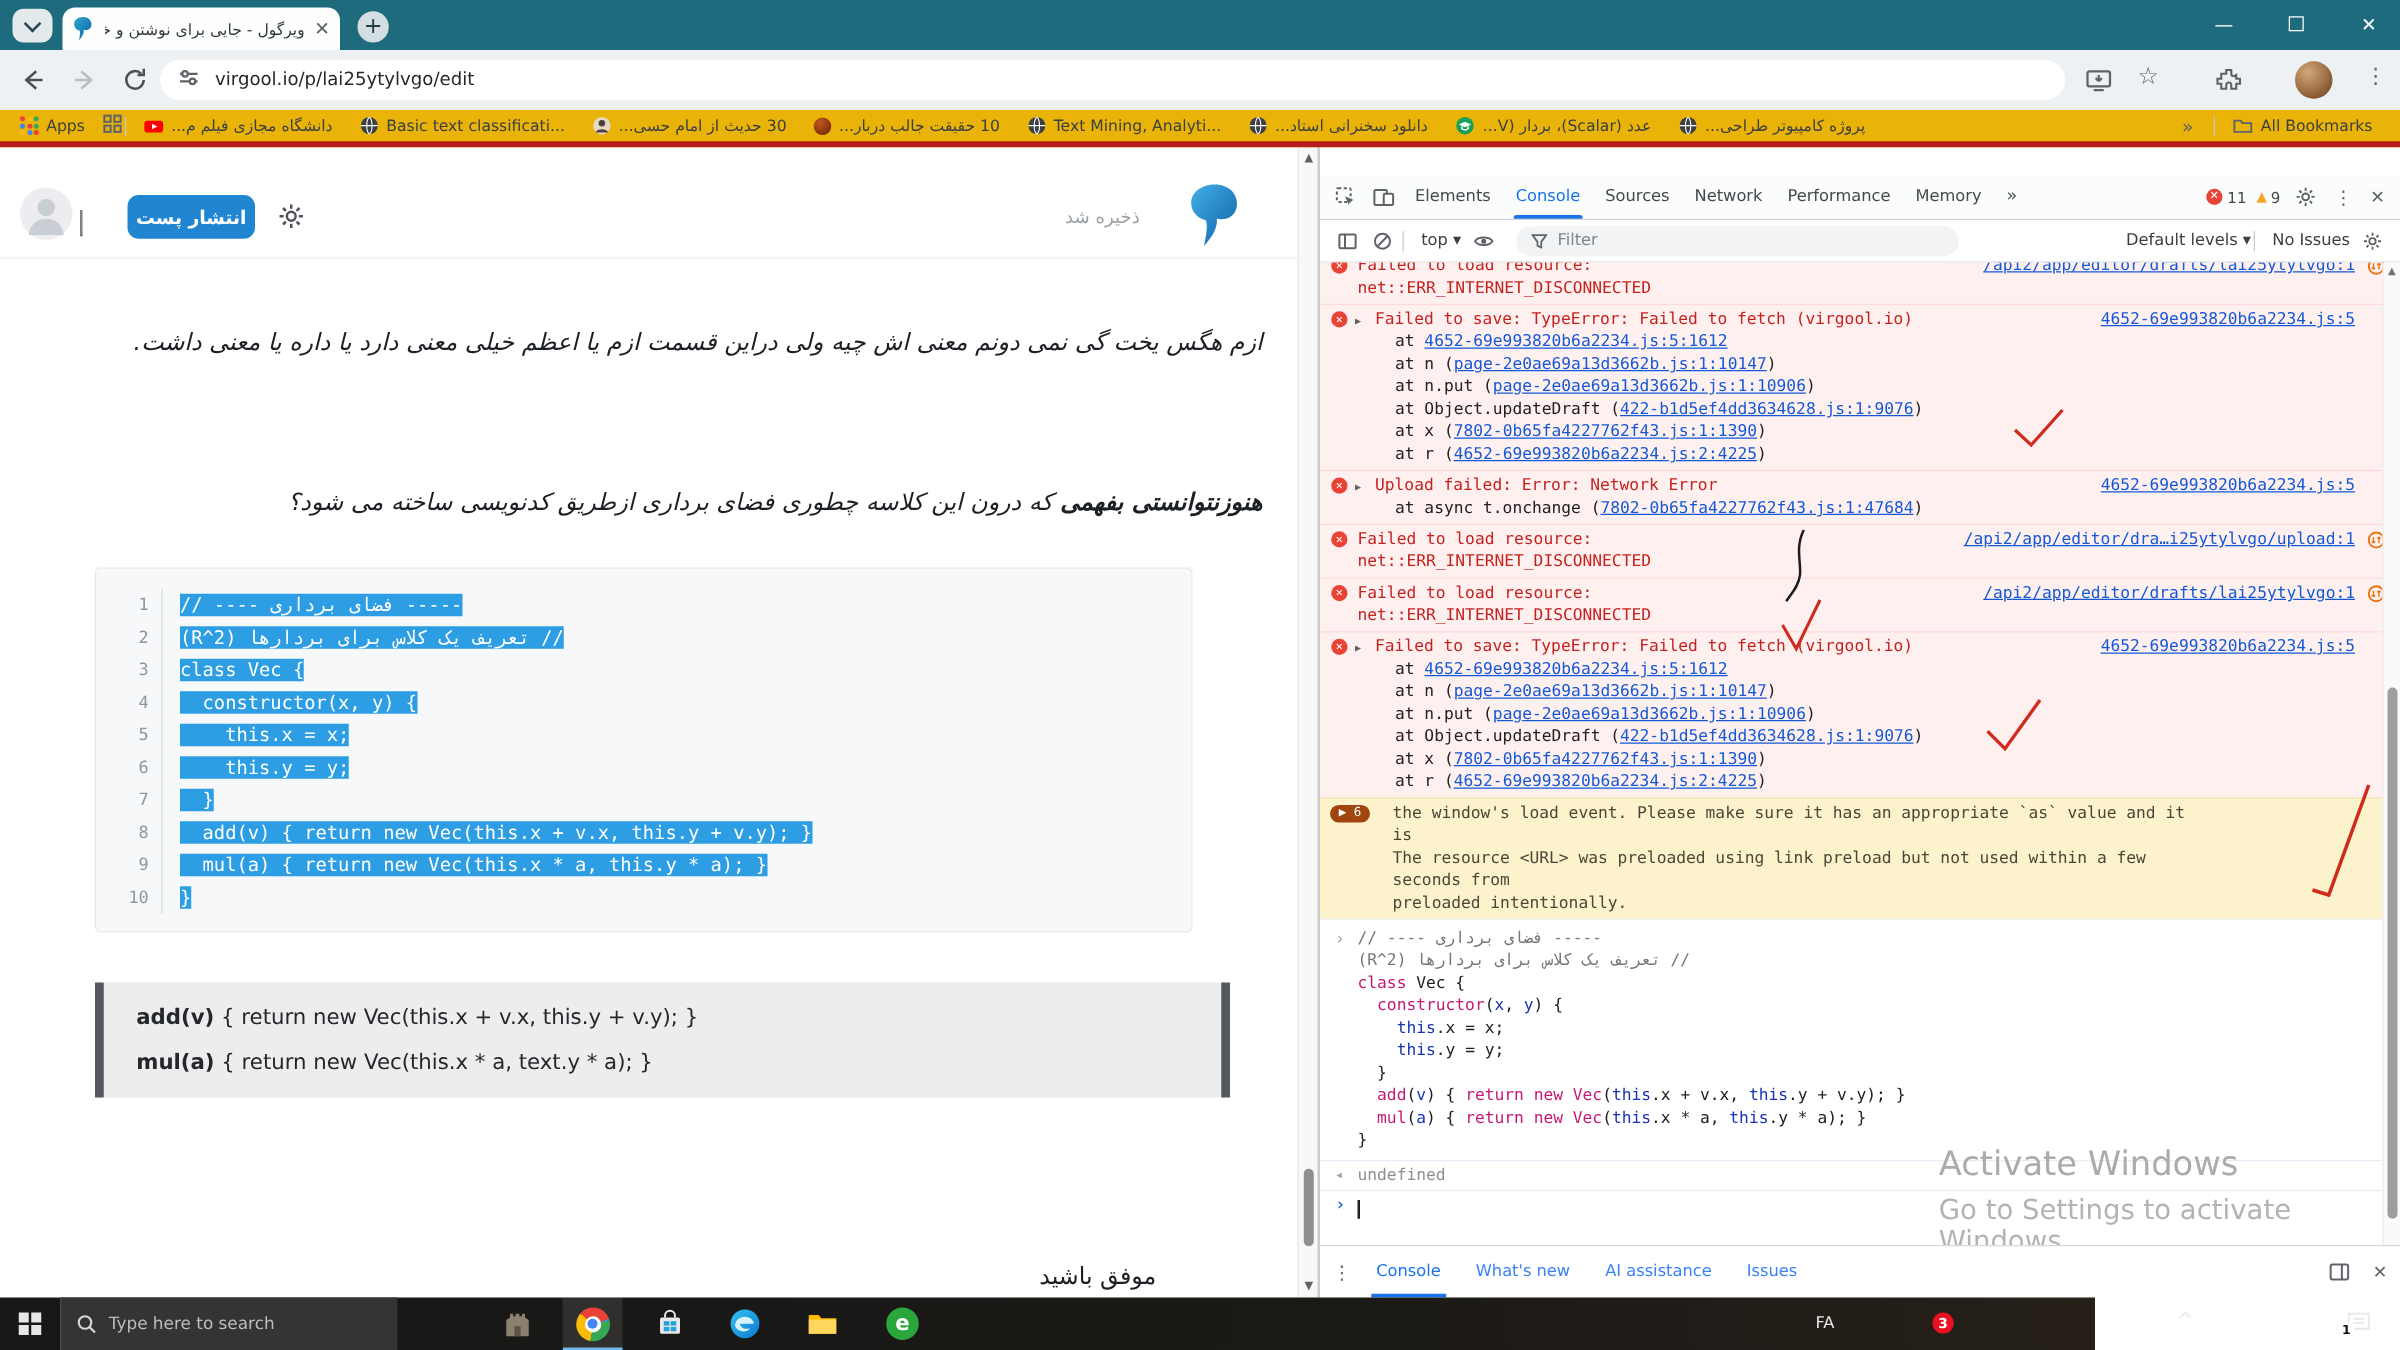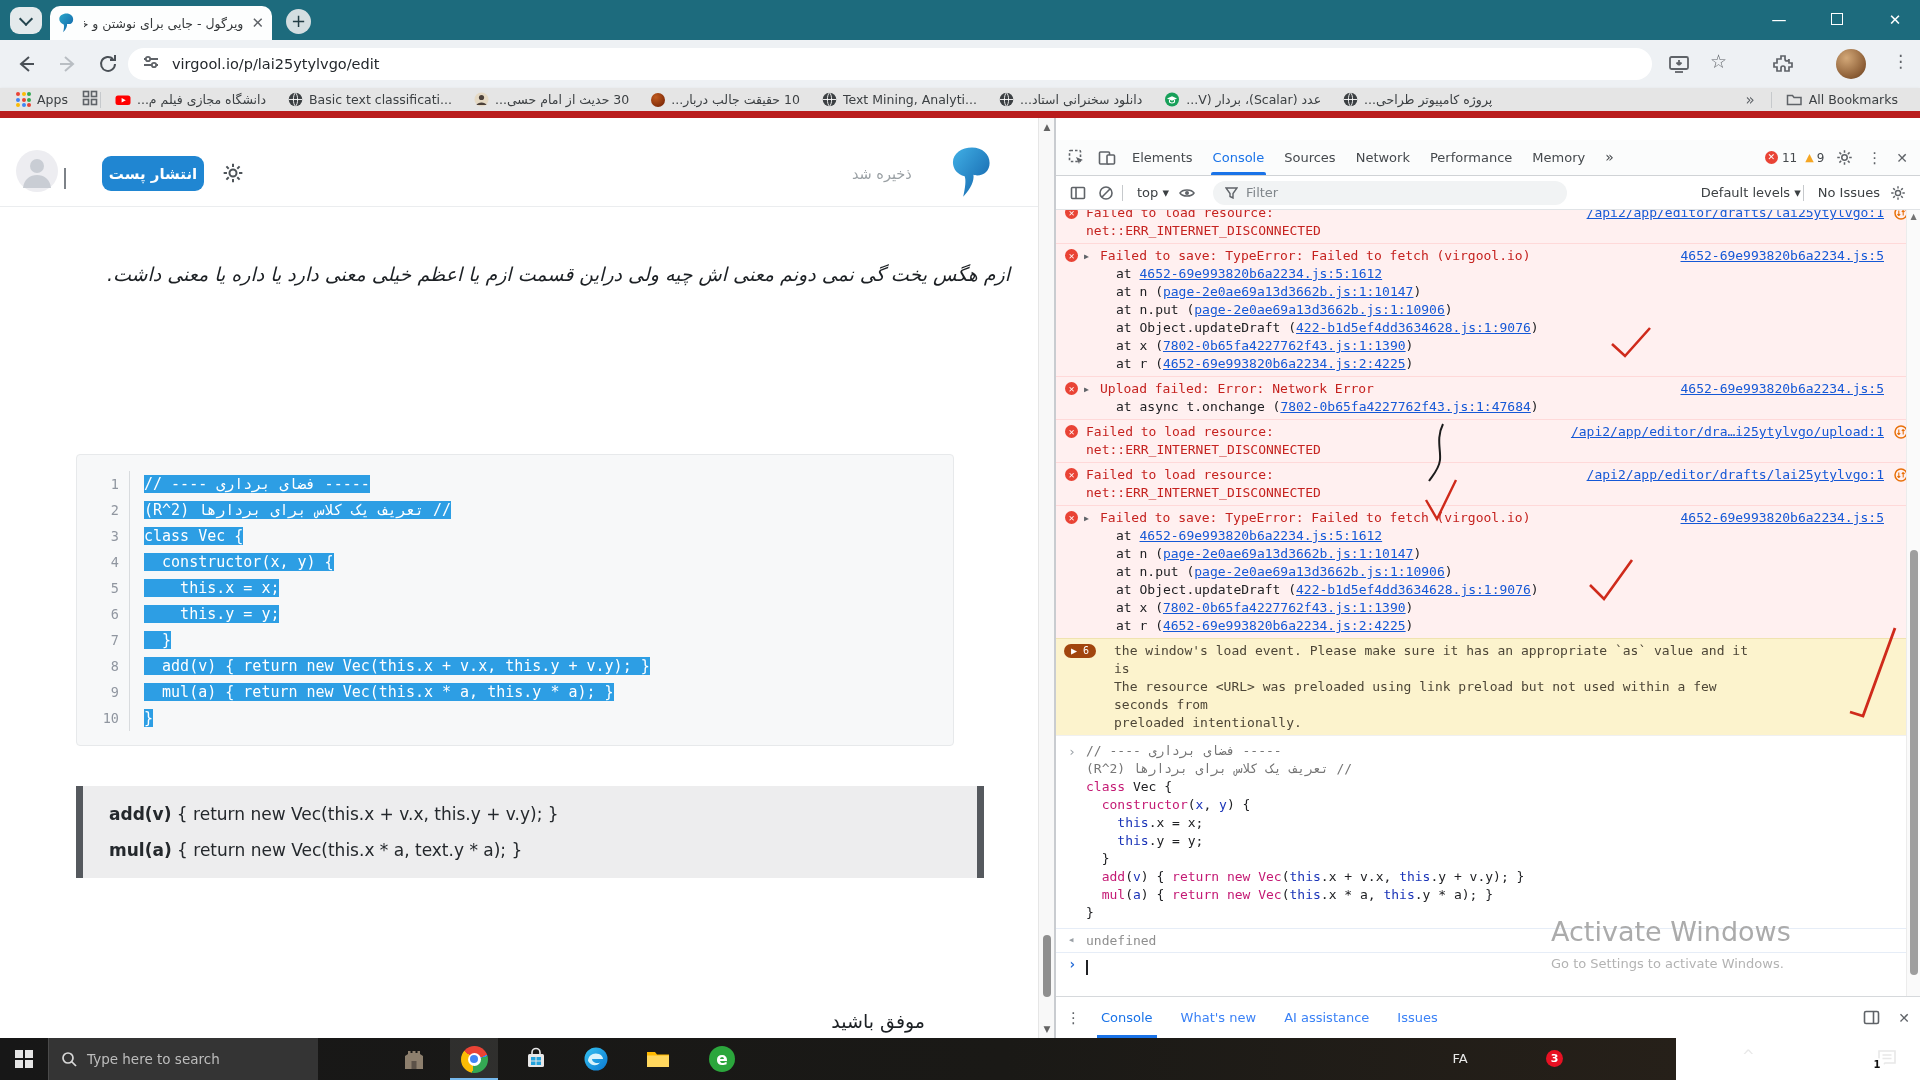--- a/index.html
+++ b/index.html
@@ -16,21 +16,21 @@
   .winctl{position:absolute;top:0;height:40px;width:50px;color:#fff;text-align:center;line-height:40px;font-size:15px;}
   #win-max span{display:inline-block;width:10px;height:10px;border:1.5px solid #fff;}
   
   #toolbar{position:absolute;left:0;top:40px;width:1920px;height:48px;background:#eef1f4;}
   .navic{position:absolute;top:12px;width:24px;height:24px;}
   #omnibox{position:absolute;left:128px;top:8px;width:1524px;height:32px;background:#fff;border-radius:16px;display:flex;align-items:center;padding:0 14px;box-sizing:border-box;}
   #omnibox .url{font-size:14.5px;color:#24282c;margin-left:12px;}
   .tbic{position:absolute;top:13px;}
   #avatar-btn{position:absolute;left:1836px;top:9px;width:30px;height:30px;border-radius:50%;background:radial-gradient(circle at 35% 30%,#d3a878,#8a5c34 70%,#5d3c20);}
   
-  #bmbar{position:absolute;left:0;top:88px;width:1920px;height:30px;background:#e5e5e5;border-bottom:7px solid #b91c1c;box-shadow:0 1px 3px rgba(0,0,0,.10);display:flex;align-items:center;padding:0 16px;box-sizing:border-box;font-size:12.5px;color:#3c4043;}
+  #bmbar{position:absolute;left:0;top:88px;width:1920px;height:30px;background:#eab308;border-bottom:5px solid #b91c1c;box-shadow:0 1px 3px rgba(0,0,0,.10);display:flex;align-items:center;padding:0 16px;box-sizing:border-box;font-size:12.5px;color:#3c4043;}
   .bm{display:flex;align-items:center;margin-right:22px;white-space:nowrap;}
   .bm-ic{margin-right:6px;display:inline-flex;}
   .appsgrid{display:grid;grid-template-columns:repeat(3,4px);grid-gap:1.5px;margin-right:6px;}
   .appsgrid i{width:4px;height:4px;border-radius:50%;}
   .vsep{width:1px;height:16px;background:#c6c9cc;margin:0 14px 0 2px;}
   #bm-right{margin-left:auto;display:flex;align-items:center;}
   .dotm{width:14px;height:14px;border-radius:50%;background:radial-gradient(circle at 35% 30%,#c05a1e,#6d1d02);display:inline-block;}
   
   #vpage{position:absolute;left:0;top:118px;width:1038px;height:920px;background:#fff;overflow:hidden;}
   #v-avatar{position:absolute;left:16px;top:32px;width:42px;height:42px;border-radius:50%;background:#ededf1;}
@@ -84,21 +84,21 @@
   .echoline{white-space:pre;}
   .echoline.rtl{direction:rtl;text-align:left;}
   .tk-c{color:#767676;}.tk-k{color:#c41a74;}.tk-t{color:#1a34b8;}.tk-v{color:#1a34b8;}.tk-p{color:#202124;}
   .echochev{position:absolute;left:12px;top:7px;color:#9aa0a6;}
   .rrow{position:relative;border-top:1px solid #e6edf7;color:#8f8f8f;font-size:13px;padding:4px 8px 4px 30px;}
   .rrow .lar{position:absolute;left:12px;top:4px;font-size:11px;color:#9aa0a6;}
   .prow{position:relative;border-top:1px solid #e6edf7;height:24px;padding:4px 0 0 30px;box-sizing:border-box;}
   .prow .pch{position:absolute;left:12px;top:3px;color:#2b6fd8;font-weight:bold;font-size:14px;}
   .caret{display:inline-block;width:1.5px;height:15px;background:#202124;vertical-align:middle;}
   #wm1{position:absolute;left:495px;top:798px;font-size:27px;color:#ababab;}
-  #wm2{position:absolute;left:495px;top:838px;font-size:13px;color:#b3b3b3;}
+  #wm2{position:absolute;left:495px;top:838px;font-size:22px;color:#b3b3b3;}
   #dtscroll{position:absolute;right:0;top:92px;width:14px;height:786px;background:#fafafa;border-left:1px solid #ececec;box-sizing:border-box;}
   #dtscroll .sarr{position:absolute;top:2px;left:0;width:13px;text-align:center;font-size:8px;color:#737373;}
   #dtscroll .thumb{position:absolute;left:3px;width:8px;top:340px;height:425px;background:#9e9e9e;border-radius:4px;}
   #dt-drawer{position:absolute;left:0;top:878px;width:864px;height:42px;border-top:1px solid #d6d9dc;display:flex;align-items:center;box-sizing:border-box;padding:0 10px;background:#fff;}
   .drtab{padding:0 14px;font-size:13px;color:#3b82f6;height:41px;line-height:41px;position:relative;white-space:nowrap;}
   .drtab.on{color:#1a73e8;}
   .drtab.on::after{content:"";position:absolute;left:10px;right:10px;bottom:0;height:3px;background:#1a73e8;}
   
   #taskbar{position:absolute;left:0;top:1038px;width:1676px;height:42px;background:linear-gradient(90deg,#171717,#1a1916 60%,#262019);}
   #start-btn{position:absolute;left:0;top:0;width:48px;height:42px;display:flex;align-items:center;justify-content:center;}
@@ -329,20 +329,21 @@
           <linearGradient id="vg" x1="0" y1="0" x2="1" y2="1">
             <stop offset="0" stop-color="#41b0e6"></stop>
             <stop offset="1" stop-color="#1160a8"></stop>
           </linearGradient>
         </defs>
         <path d="M30 2c14 0 24 9 24 21 0 10-7 17-17 17-2 0-4-.3-5-.8 1 8-3 18-14 30C21 55 22 47 20 41 10 39 4 31 4 22 4 10 16 2 30 2z" fill="url(#vg)"></path>
       </svg></span>
   <div id="v-divider"></div>
 
   <div class="vtext" style="top:140px;">ازم هگس یخت گی نمی دونم معنی اش چیه ولی دراین قسمت ازم یا اعظم خیلی معنی دارد یا داره یا معنی داشت.</div>
+  <div class="vtext" style="top:268px;"><b>هنوزنتوانستی بفهمی</b><span> که درون این کلاسه چطوری فضای برداری ازطریق کدنویسی ساخته می شود؟</span></div>
 
   <div id="codeblock">
       <div class="cline">
         <span class="cnum">1</span>
         <span class="ccode"><span class="sel">// ---- فضای برداری -----</span></span>
       </div>
       <div class="cline">
         <span class="cnum">2</span>
         <span class="ccode"><span class="sel" dir="rtl">// تعریف یک کلاس برای بردارها (R^2)</span></span>
       </div>

